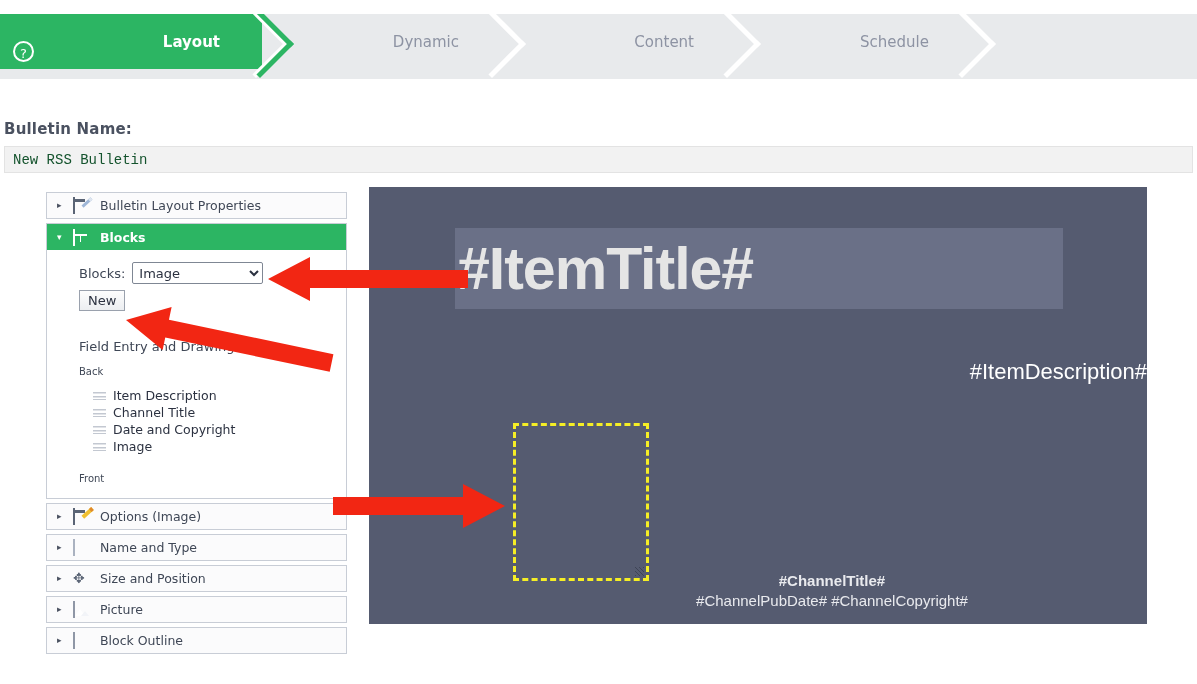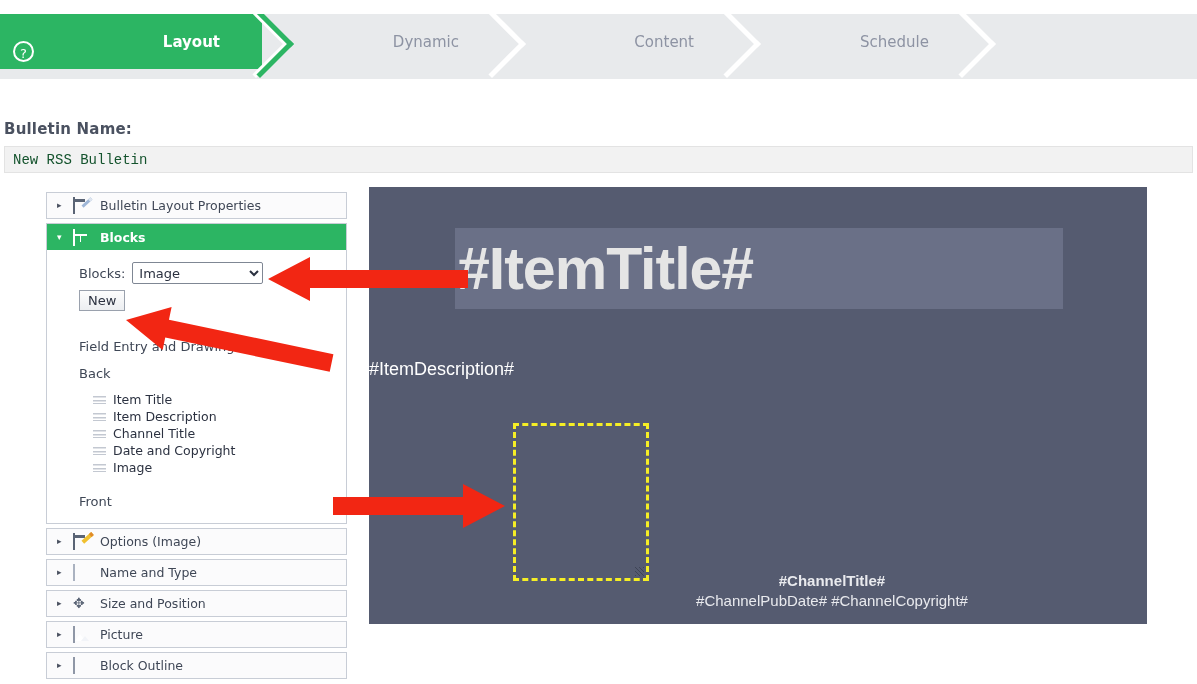--- a/index.html
+++ b/index.html
@@ -269,21 +269,21 @@
     border-radius: 0;
     padding: 2px 8px;
     cursor: pointer;
   }
   .order-title {
     font-size: 13px;
     margin-top: 28px;
     margin-bottom: 12px;
   }
   .order-back, .order-front {
-    font-size: 13px;
+    font-size: 10px;
   }
   .order-list {
     list-style: none;
     margin: 10px 0 10px 0;
     padding: 0 0 0 14px;
   }
   .order-list li {
     display: flex;
     align-items: center;
     font-size: 12.5px;
@@ -323,23 +323,23 @@
     font-weight: bold;
     color: #e5e5e5;
     line-height: 78px;
     letter-spacing: -1px;
     white-space: nowrap;
   }
   .item-desc {
     position: absolute;
     left: 0; top: 172px;
     width: 778px;
-    text-align: left;
+    text-align: right;
     font-family: "Liberation Sans", sans-serif;
-    font-size: 18px;
+    font-size: 22px;
     color: #ffffff;
   }
   .img-block {
     position: absolute;
     left: 144px; top: 236px;
     width: 136px; height: 158px;
     border: 3px dashed #f5ee25;
     box-sizing: border-box;
   }
   .img-block .resize {
@@ -431,24 +431,20 @@
         </select>
       </div>
 
       <button class="new-btn">New</button>
 
       <div class="order-title">Field Entry and Drawing Order:</div>
 
       <div class="order-back">Back</div>
 
       <ul class="order-list">
-        <li>
-          <span class="grip"></span>
-          <span>Item Title</span>
-        </li>
         <li>
           <span class="grip"></span>
           <span>Item Description</span>
         </li>
         <li>
           <span class="grip"></span>
           <span>Channel Title</span>
         </li>
         <li>
           <span class="grip"></span>

